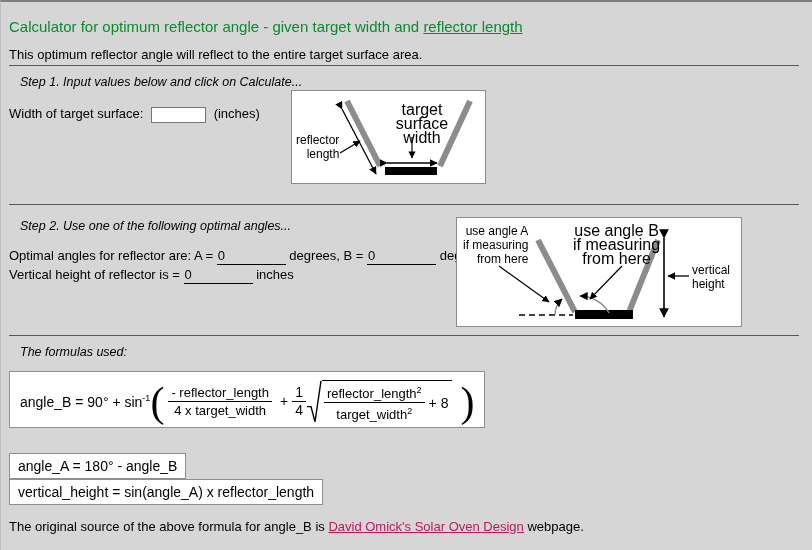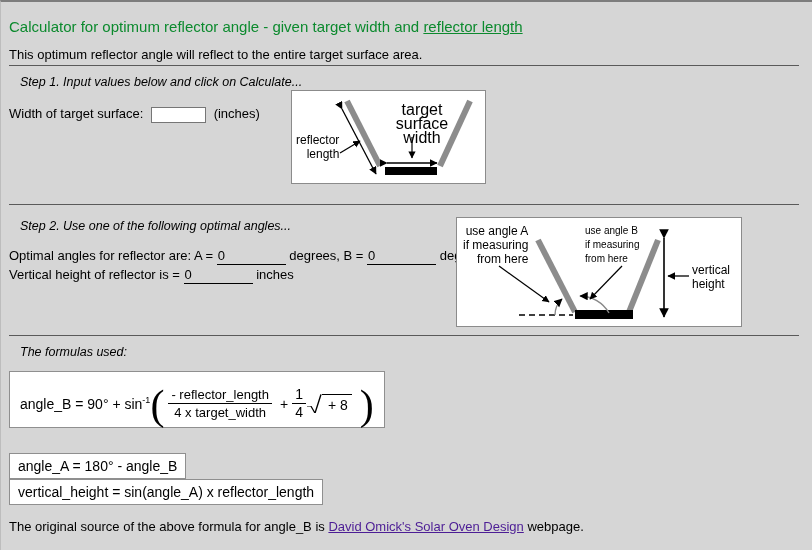--- a/index.html
+++ b/index.html
@@ -151,21 +151,21 @@
   .sqrt-body {
     border-top: 1px solid #000;
     padding: 2px 4px 0 2px;
     display: inline-block;
   }
   .footer {
     font-size: 13px;
     white-space: nowrap;
   }
   .footer a {
-    color: #4c1d95;
+    color: #be185d;
     text-decoration: underline;
   }
   .abs { position: absolute; }
 </style>
 </head>
 <body>
 
 <div class="page">
   <div class="inner">
 
@@ -262,45 +262,48 @@
 
       <line x1="207" y1="20" x2="207" y2="99" stroke="#000" stroke-width="1.6" marker-start="url(#bh)" marker-end="url(#bh)"></line>
 
       <line x1="232" y1="58" x2="211" y2="58" stroke="#000" stroke-width="1.3" marker-end="url(#bh)"></line>
     </svg>
     <div class="abs" style="left:6px; top:6px; font-size:12px; line-height:14px;text-align:right;">
       <div>use angle A</div>
       <div>if measuring</div>
       <div>from here</div>
     </div>
-    <div class="abs" style="left:128px; top:6px; font-size:10px; line-height:14px;">
+    <div class="abs" style="left:116px; top:6px; font-size:16px; line-height:14px;text-align:center;">
       <div>use angle B</div>
       <div>if measuring</div>
       <div>from here</div>
     </div>
     <div class="abs" style="left:235px; top:45px; font-size:12px; line-height:14px;">
       <div>vertical</div>
       <div>height</div>
     </div>
   </div>
 
   <hr class="hrule abs" style="left:8px; top:333px;">
 
   <div class="abs step-label" style="left:8px; top:343px;">The formulas used:</div>
 
-  <div class="fbox abs" style="left:8px; top:369px; height:57px; padding:15px 10px;">
+  <div class="fbox abs" style="left:8px; top:369px; height:57px; padding:8px 10px;">
     <span class="fline" style="display:inline-block; vertical-align:middle;"><span>angle_B = 90° + sin</span><sup class="small">-1</sup></span><span class="bigparen">(</span><span class="frac" style="margin:0 4px;">
         <span class="num"><span>-</span> <span>reflector_length</span></span>
         <span class="den">4 x target_width</span>
       </span><span style="vertical-align:middle; font-size:14px; margin:0 4px;">+</span><span class="frac" style="font-size:14px;">
         <span class="num">1</span>
         <span class="den">4</span>
       </span><span class="sqrt-wrap"><svg class="radical" viewBox="0 0 16 48" preserveAspectRatio="none">
           <path d="M1,30 L5,30 L9,47 L15,1" fill="none" stroke="#000" stroke-width="1.4"></path>
-        </svg><span class="sqrt-body"><span style="vertical-align:middle; font-size:14px; margin-left:4px;">+ 8</span></span></span><span class="bigparen" style="margin-left:8px;">)</span>
+        </svg><span class="sqrt-body"><span class="frac">
+            <span class="num"><span>reflector_length</span><sup class="small">2</sup></span>
+            <span class="den"><span>target_width</span><sup class="small">2</sup></span>
+          </span><span style="vertical-align:middle; font-size:14px; margin-left:4px;">+ 8</span></span></span><span class="bigparen" style="margin-left:8px;">)</span>
   </div>
 
   <div class="fbox abs" style="left:8px; top:437px;margin-top:14px;">
     <span class="fline">angle_A = 180° - angle_B</span>
   </div>
 
   <div class="fbox abs" style="left:8px; top:477px;text-align:center;">
     <span class="fline">vertical_height = sin(angle_A) x reflector_length</span>
   </div>
 

